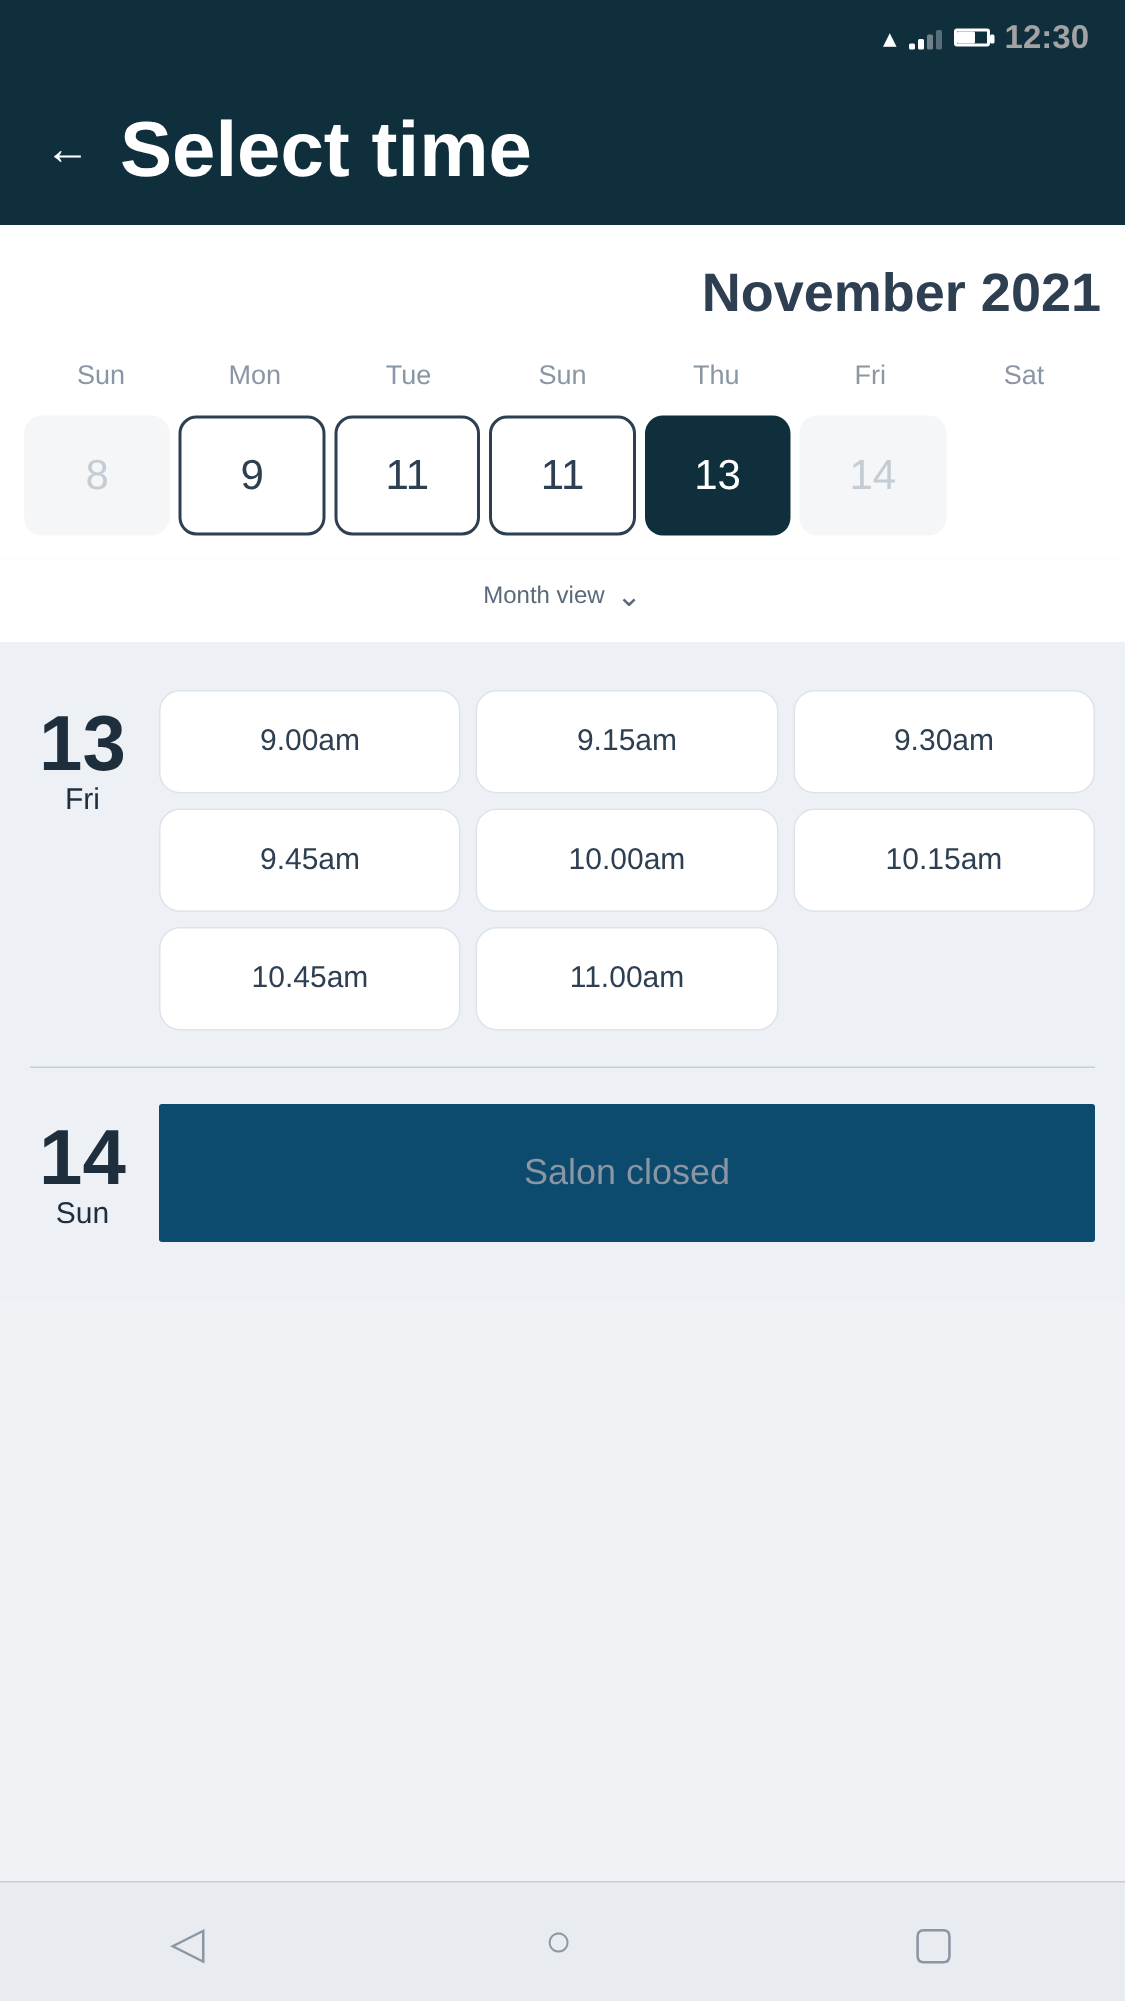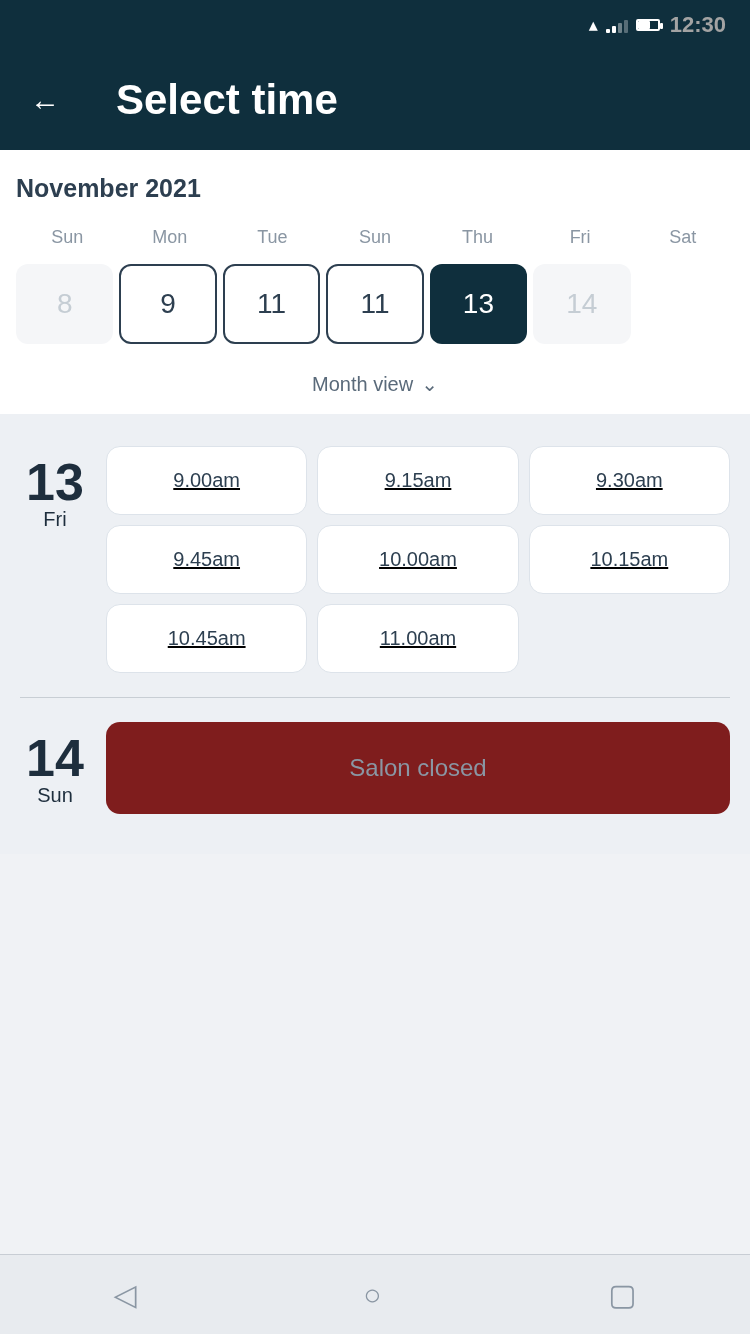--- a/index.html
+++ b/index.html
@@ -42,33 +42,32 @@
       padding: 0 30px;
       gap: 20px;
     }
     .header .back-icon {
       color: white;
       font-size: 30px;
       cursor: pointer;
     }
     .header .title {
       color: white;
-      font-size: 42px;
+      font-size: 52px;
       font-weight: 700;
-      margin-left: 36px;
     }
 
     
     .calendar-section {
       background: white;
       padding: 24px 16px 0;
     }
     .month-label {
-      text-align: left;
-      font-size: 25px;
+      text-align: right;
+      font-size: 36px;
       font-weight: 600;
       color: #2d3f50;
       margin-bottom: 18px;
     }
     .week-days {
       display: grid;
       grid-template-columns: repeat(7, 1fr);
       text-align: center;
       margin-bottom: 10px;
     }
@@ -112,21 +111,21 @@
     .month-view-row {
       display: flex;
       align-items: center;
       justify-content: center;
       padding: 12px 0 18px;
       gap: 8px;
       cursor: pointer;
       background: white;
     }
     .month-view-label {
-      font-size: 20px;
+      font-size: 16px;
       color: #5a6a7a;
     }
     .chevron-down {
       font-size: 20px;
       color: #5a6a7a;
     }
 
     
     .schedule-area {
       background: #edf0f4;
@@ -155,21 +154,20 @@
     .day-name {
       font-size: 20px;
       color: #1e2e3d;
       font-weight: 400;
     }
     .time-slots-grid {
       flex: 1;
       display: grid;
       grid-template-columns: repeat(3, 1fr);
       gap: 10px;
-      text-decoration: underline;
     }
     .time-slot {
       background: white;
       border-radius: 14px;
       padding: 22px 10px;
       text-align: center;
       font-size: 20px;
       color: #2d3f50;
       cursor: pointer;
       border: 1px solid #dde3ea;
@@ -201,22 +199,22 @@
       font-weight: 700;
       color: #1e2e3d;
       line-height: 1;
     }
     .closed-dayname {
       font-size: 20px;
       color: #1e2e3d;
     }
     .salon-closed-box {
       flex: 1;
-      background: #7f1d1d;
-      border-radius: 14px;
+      background: #0c4a6e;
+      border-radius: 2px;
       padding: 32px 20px;
       text-align: center;
       font-size: 24px;
       color: #8a96a3;
     }
 
     
     .bottom-nav {
       position: fixed;
       bottom: 0;

